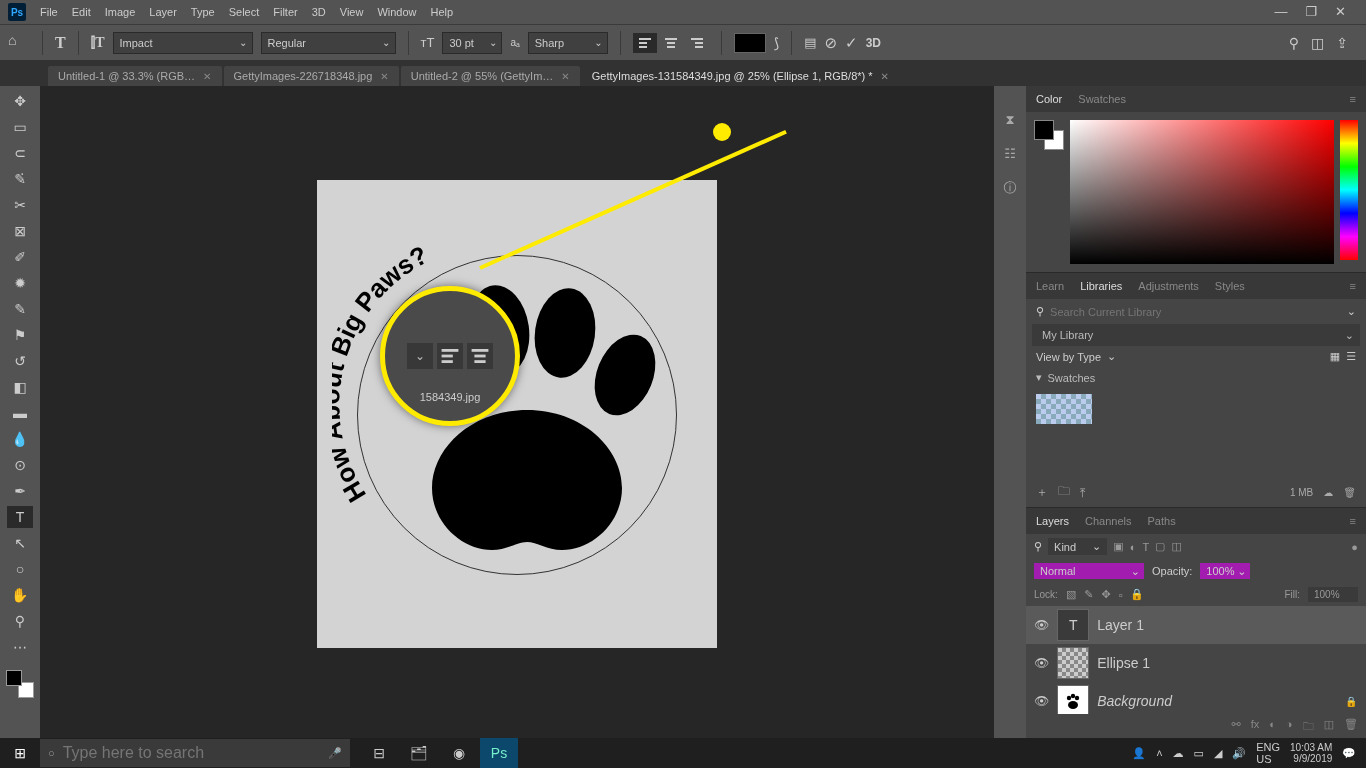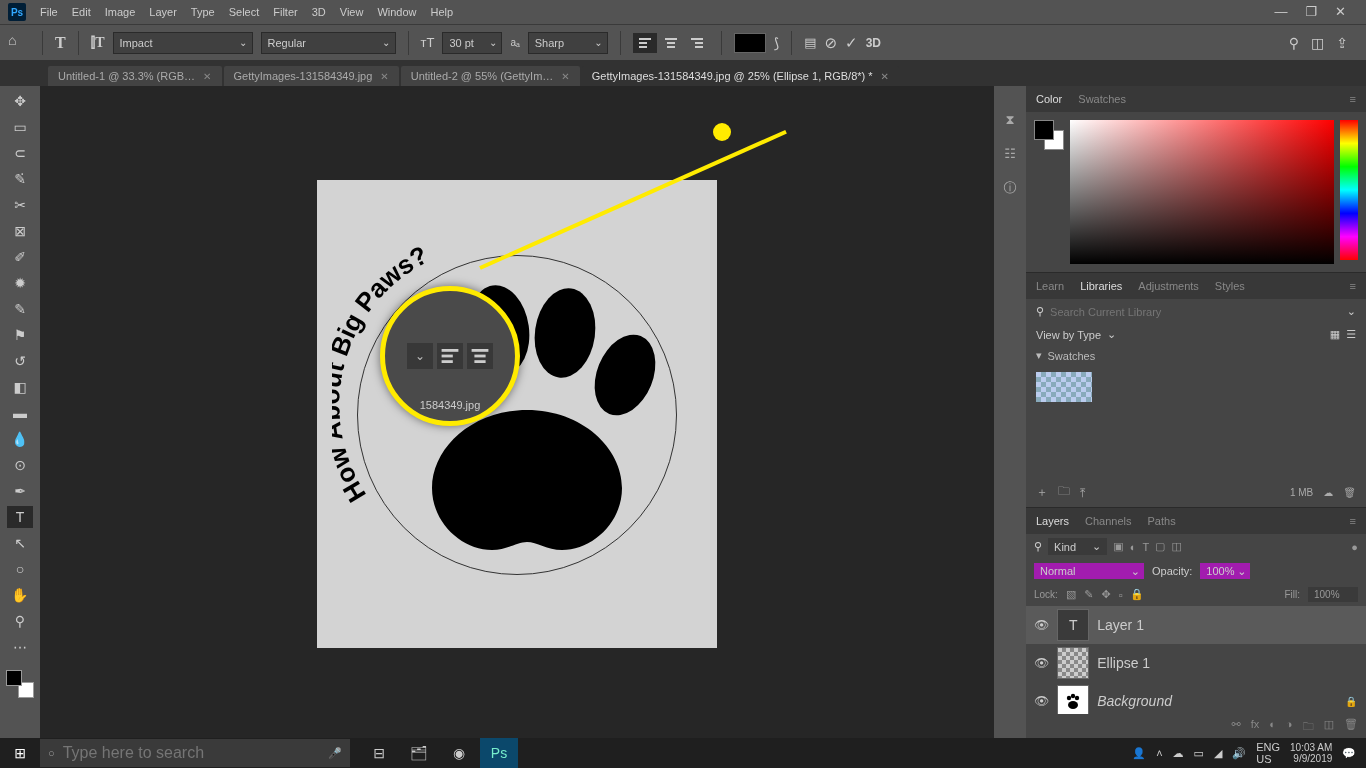--- a/index.html
+++ b/index.html
@@ -182,21 +182,21 @@
     <span>⇪</span>
   </div>
 </div>
 
 <div class="tabs">
   <div class="tab">
       <span>Untitled-1 @ 33.3% (RGB…</span>
       <span class="x">✕</span>
     </div>
   <div class="tab">
-      <span>GettyImages-131584349.jpg</span>
+      <span>GettyImages-226718348.jpg</span>
       <span class="x">✕</span>
     </div>
   <div class="tab">
       <span>Untitled-2 @ 55% (GettyIm…</span>
       <span class="x">✕</span>
     </div>
   <div class="tab active">
       <span>GettyImages-131584349.jpg @ 25% (Ellipse 1, RGB/8*) *</span>
       <span class="x">✕</span>
     </div>
@@ -252,21 +252,21 @@
     <div class="callout-dot"></div>
     <div class="callout-line"></div>
     <div class="callout-circle">
       <div class="mini">⌄</div>
       <div class="mini">
           <i class="glyph-lines gl-left" style="transform:scale(1.4)"></i>
         </div>
       <div class="mini">
           <i class="glyph-lines gl-center" style="transform:scale(1.4)"></i>
         </div>
-      <span style="position:absolute;bottom:10px;font-size:11px;color:#ccc">1584349.jpg</span>
+      <span style="position:absolute;bottom:18px;font-size:11px;color:#ccc">1584349.jpg</span>
     </div>
   </div>
 
   <div class="rpanel">
     <div class="rcol1">
       <span>⧗</span>
       <span>☷</span>
       <span>ⓘ</span>
     </div>
     <div class="rcol2">
@@ -292,20 +292,23 @@
           <span class="active">Libraries</span>
           <span>Adjustments</span>
           <span>Styles</span>
           <span class="menu">≡</span>
         </div>
         <div class="libsearch">
           <span>⚲</span>
           <input placeholder="Search Current Library" style="">
           <span>⌄</span>
         </div>
+        <div class="librow dd2">
+            <span>My Library</span>
+          </div>
         <div class="libview">
           <span>View by Type</span>
             <span>⌄</span>
           <div class="sp">
               <span>▦</span>
               <span>☰</span>
             </div>
         </div>
         <div class="librow">
             <span>▾</span>

